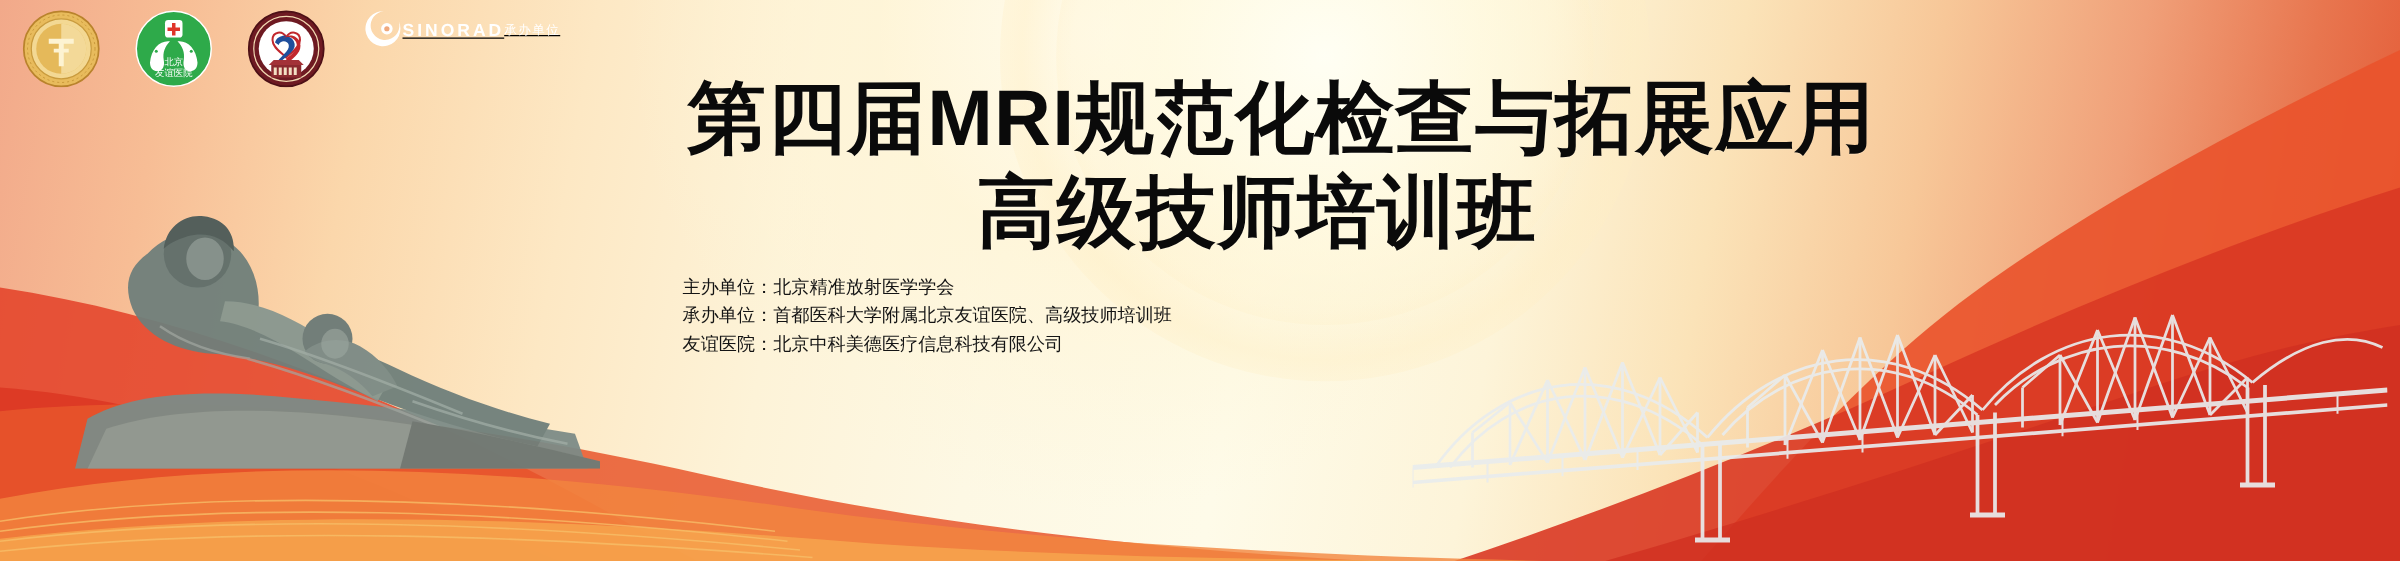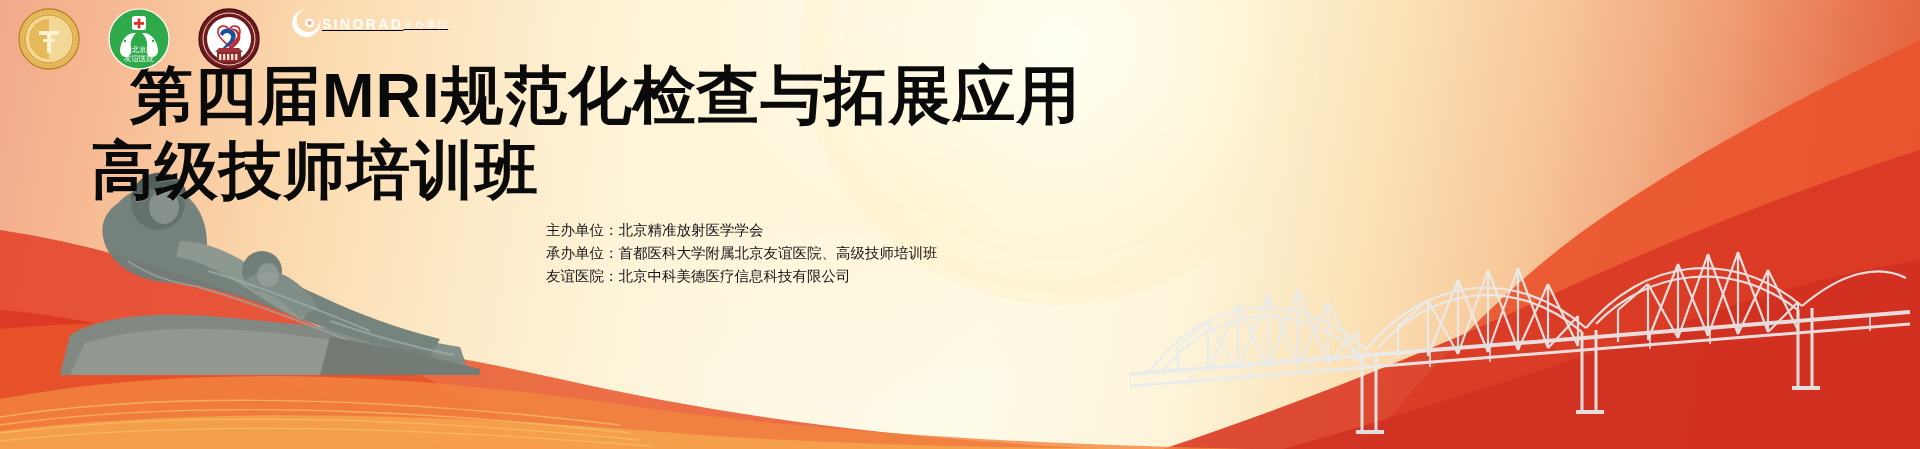--- a/index.html
+++ b/index.html
@@ -71,21 +71,21 @@
     color:#ffffff; font-family:"Liberation Sans",sans-serif;
   }
   #logo-sinorad .sino-cn {
     font-size:10px; letter-spacing:1.2px; line-height:1.25; margin-top:2px;
     color:#ffffff;
   }
 
   
   #headline {
     position:absolute; left:0; top:62px; width:1920px;
-    z-index:20;
+    text-align:center; z-index:20;
   }
   #headline .line {
     color:#0a0a0a; font-weight:900;
     font-family:"Liberation Sans","DejaVu Sans",sans-serif;
     letter-spacing:1px; line-height:1.06;
     text-shadow:0 1px 0 rgba(255,255,255,0.18);
   }
   #title-line-1 { font-size:63px; padding-left:130px; }
   #title-line-2 { font-size:63px; padding-left:91px; margin-top:8px; }
 
@@ -270,21 +270,21 @@
       <circle cx="31" cy="31" r="30" fill="none" stroke="#4d1016" stroke-width="1.4"></circle>
     </svg>
 
     <div class="logo" id="logo-sinorad">
       <svg class="sino-mark" viewBox="0 0 30 30">
         <path d="M15,1 A14,14 0 1,0 27,9 A11.5,11.5 0 1,1 15,1 Z" fill="#ffffff"></path>
         <circle cx="17.5" cy="15" r="4.6" fill="#ffffff"></circle>
         <circle cx="17.5" cy="15" r="2.1" fill="#f0a87c"></circle>
       </svg>
       <div class="sino-word">SINORAD</div>
-      <div class="sino-cn">主办单位</div>
+      <div class="sino-cn">承办单位</div>
     </div>
   </div>
 
   <div id="headline">
     <div class="line" id="title-line-1">第四届MRI规范化检查与拓展应用</div>
     <div class="line" id="title-line-2">高级技师培训班</div>
   </div>
 
   <div id="credits">
     <span class="credit-line">主办单位：北京精准放射医学学会</span>

